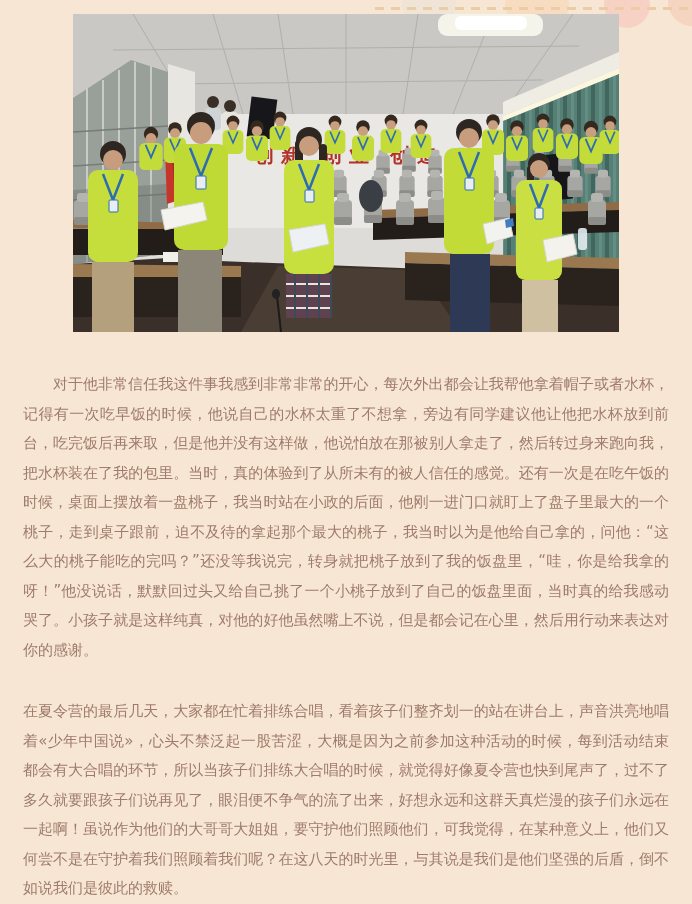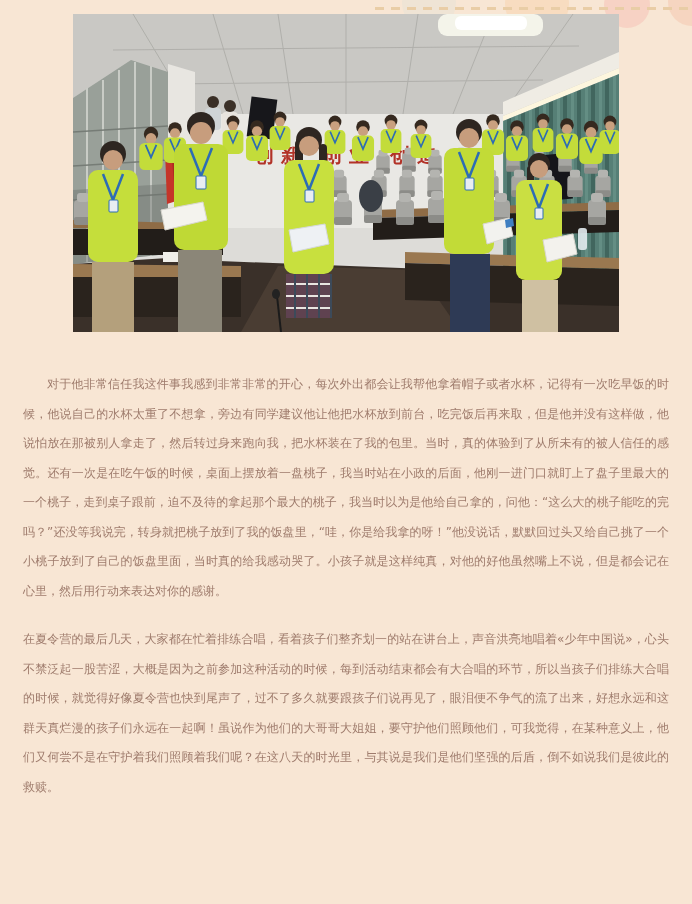--- a/index.html
+++ b/index.html
@@ -9,24 +9,24 @@
   .c1{left:402px;top:-24px;width:54px;height:54px;background:#efe4d5;}
   .c2{left:505px;top:-28px;width:64px;height:64px;background:#f8dcc0;}
   .c3{left:604px;top:-18px;width:46px;height:46px;background:#f7d2c4;}
   .c4{left:668px;top:-22px;width:48px;height:48px;background:#f5cdb5;opacity:.65;}
   .dash-line{position:absolute;left:375px;right:0;top:7px;height:3px;
     background:repeating-linear-gradient(90deg,#e9cda6 0 9px,transparent 9px 16px);}
   
   .photo-frame{position:relative;width:546px;height:318px;margin:14px auto 0;background:#dfdedb;overflow:hidden;}
   .photo-frame svg{display:block;}
   
-  .article{margin:38px 23px 0;color:#9e7b6c;font-size:12px;line-height:29.5px;text-align:justify;}
+  .article{margin:38px 23px 0;color:#9e7b6c;font-size:15px;line-height:29.5px;text-align:justify;}
   .article p{margin:0;}
   .article p.indent{text-indent:2em;}
-  .article p + p{margin-top:19px;}
+  .article p + p{margin-top:32px;}
 </style>
 </head>
 <body>
 
 <div class="page">
 
   <div class="decor-circle c1"></div>
   <div class="decor-circle c2"></div>
   <div class="decor-circle c3"></div>
   <div class="decor-circle c4"></div>

